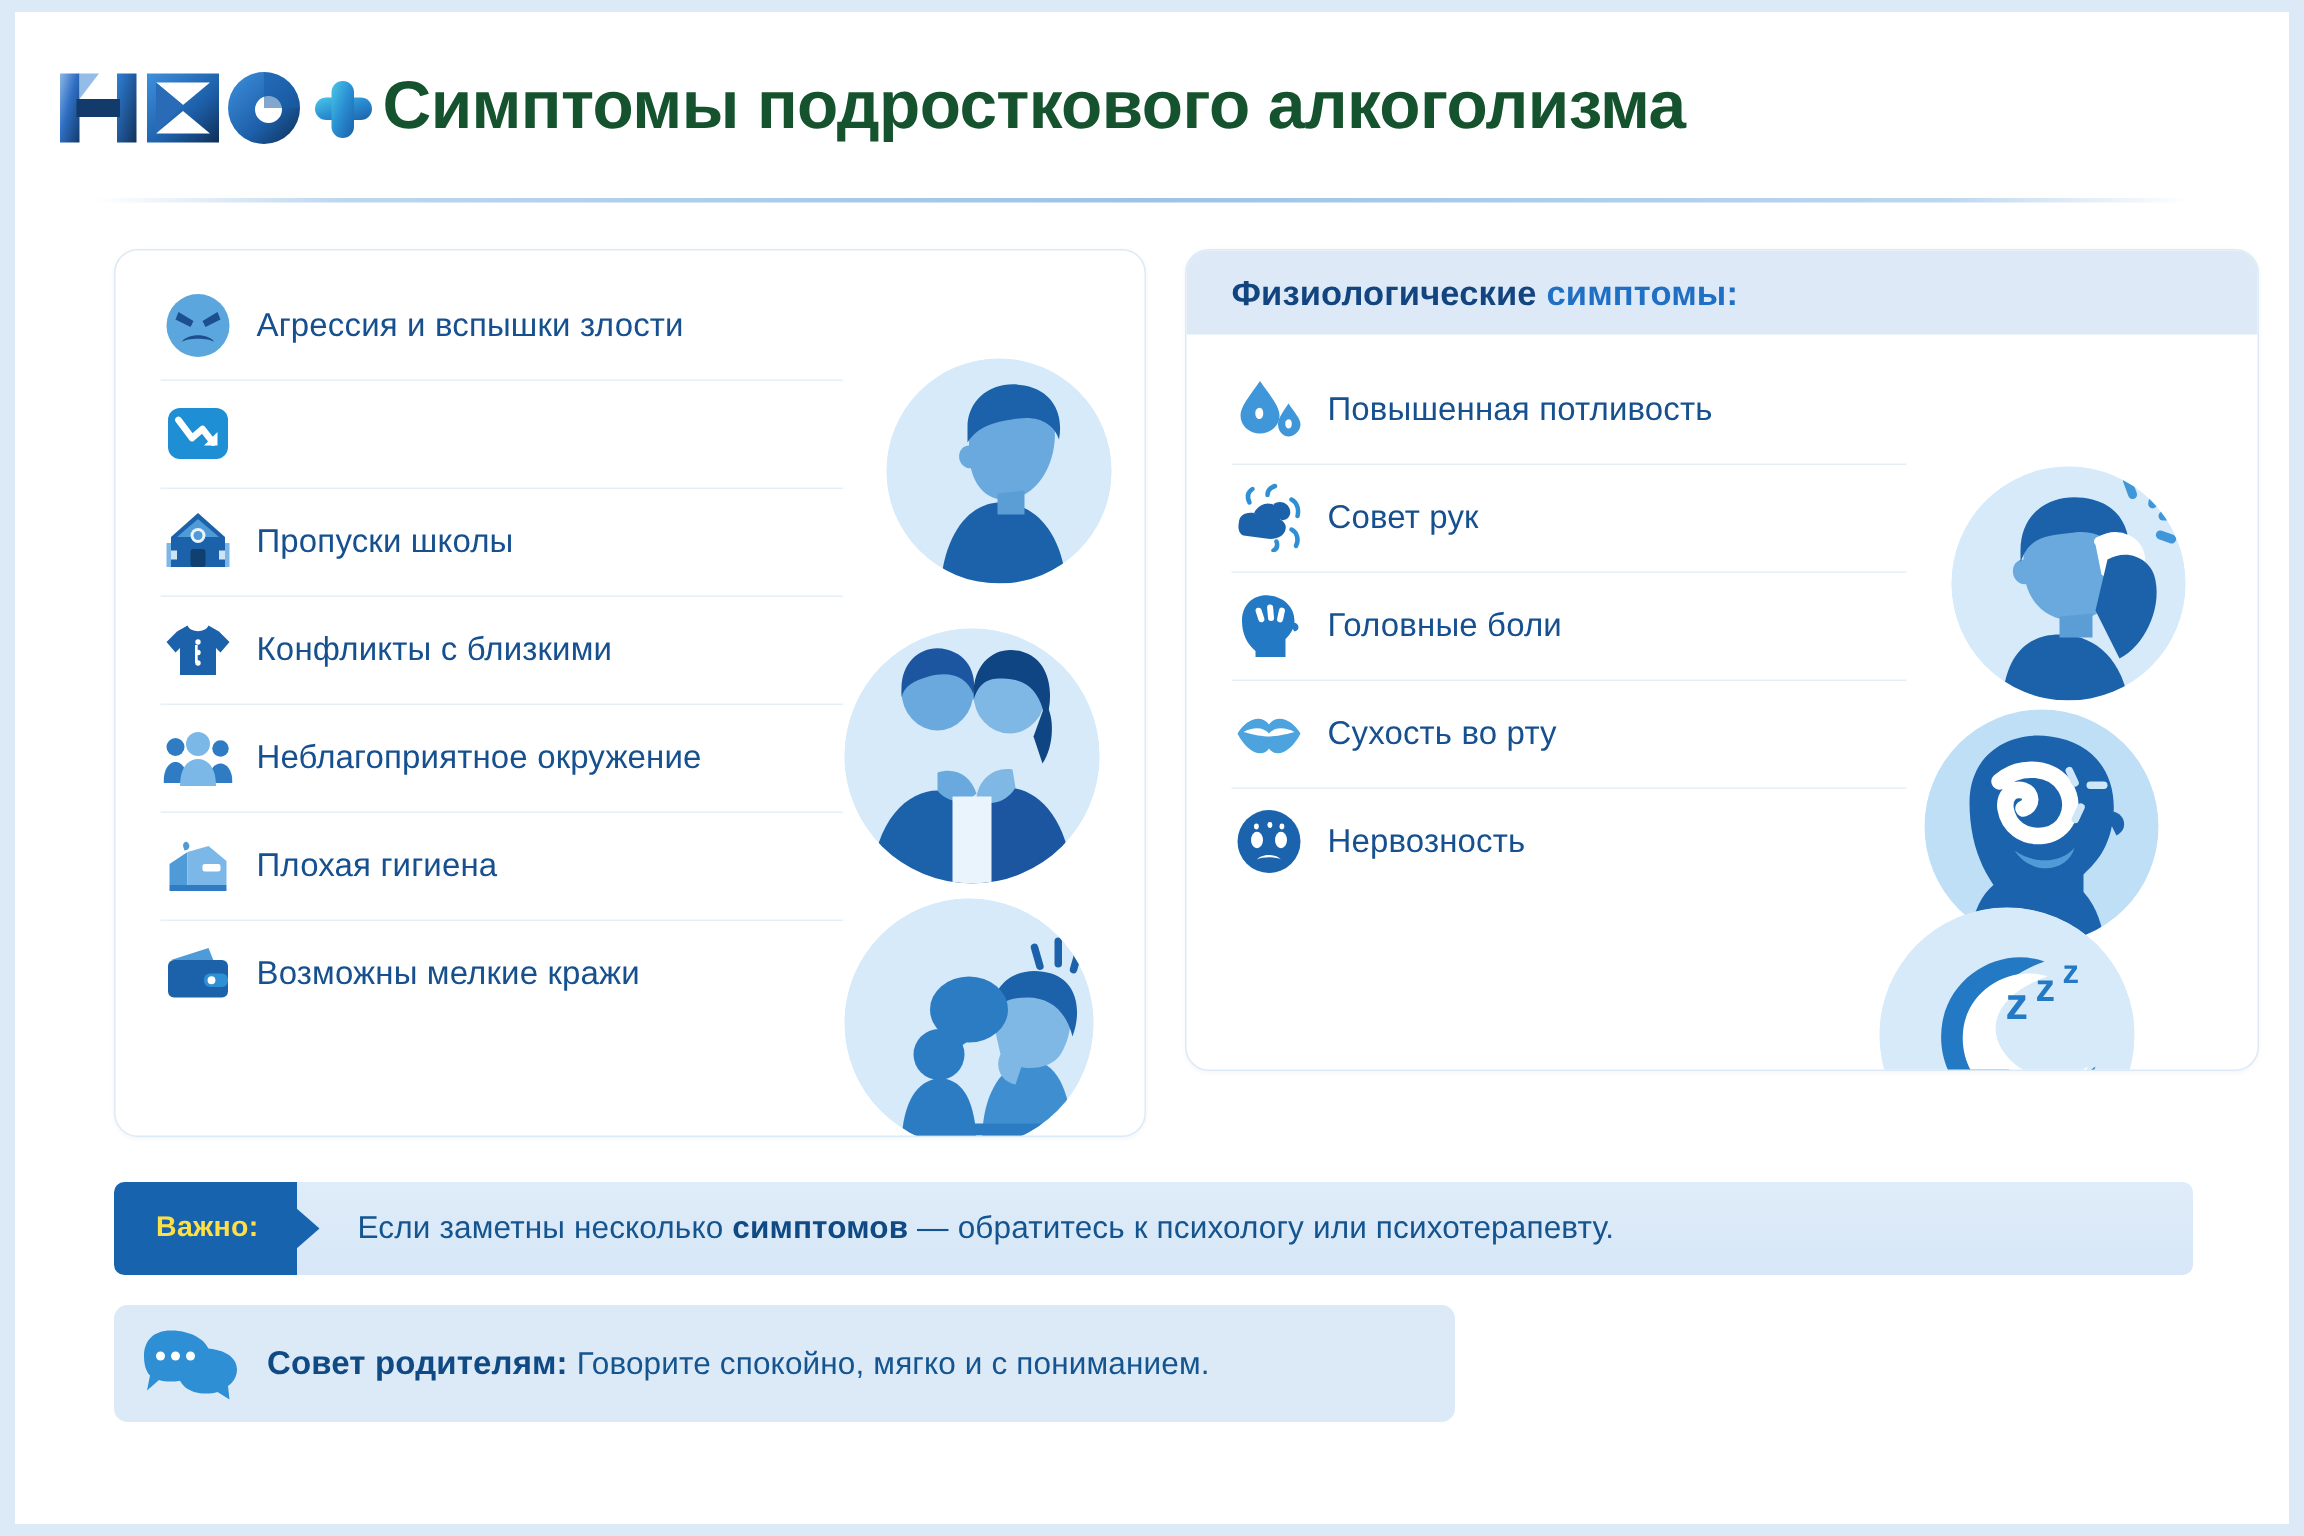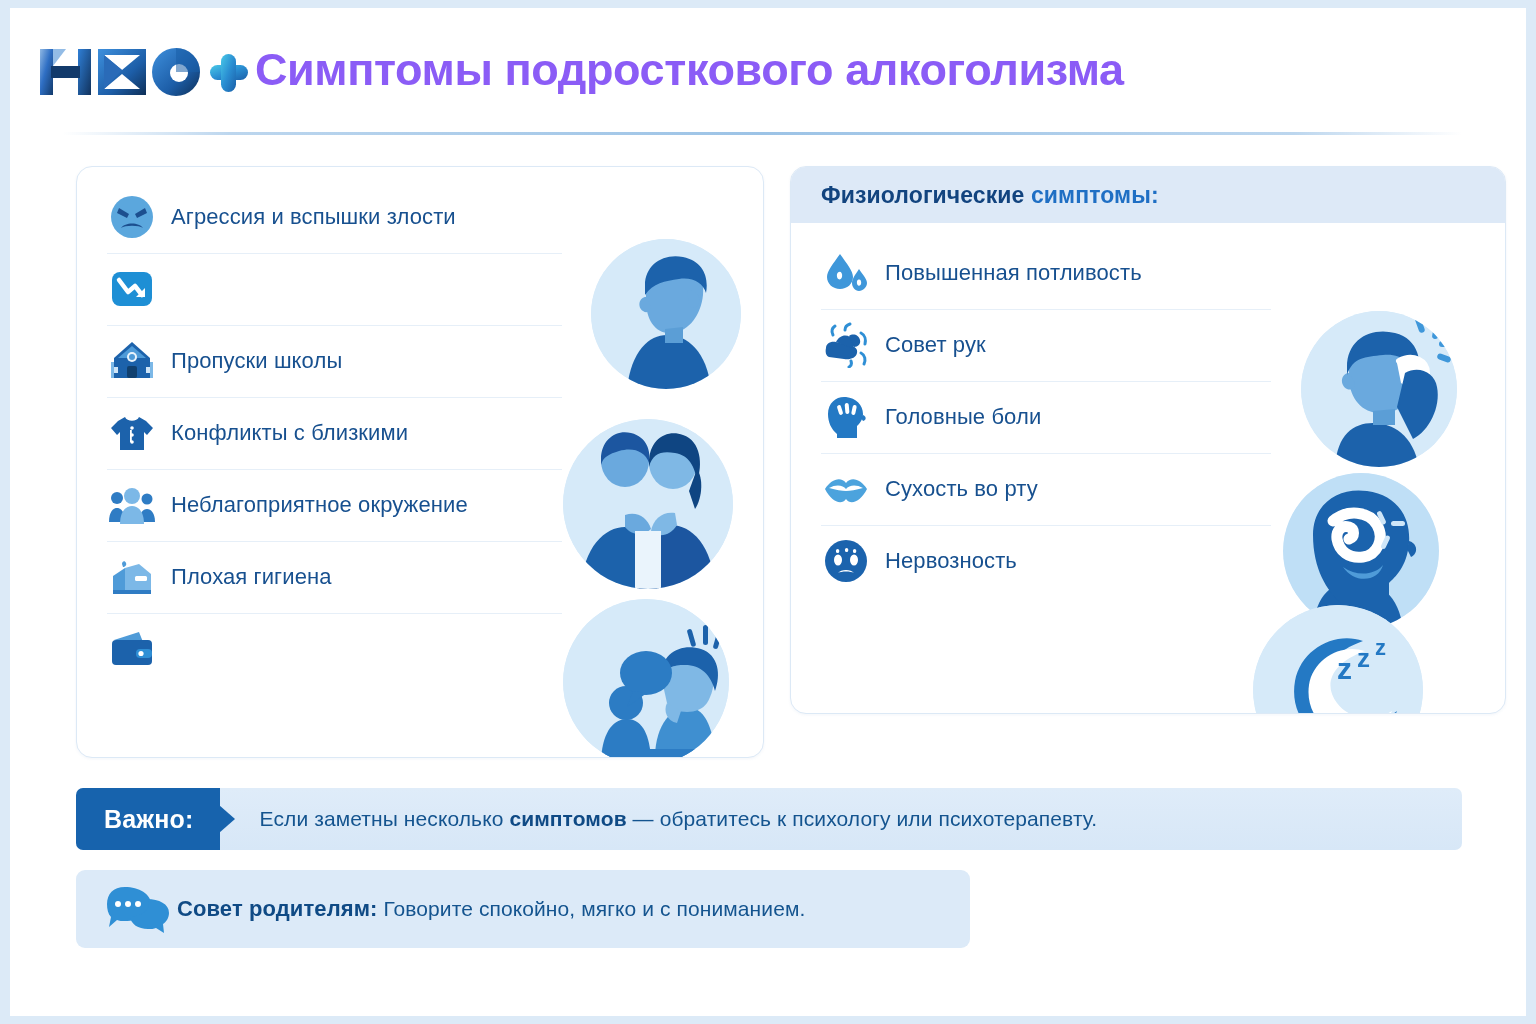--- a/index.html
+++ b/index.html
@@ -45,21 +45,21 @@
   }
   .logo svg { display: block; }
 
   .page-title {
     position: absolute;
     left: 245px;
     top: 36px;
     font-size: 45px;
     font-weight: 700;
     letter-spacing: -0.4px;
-    color: #8b5cf6;
+    color: #14532d;
     white-space: nowrap;
     text-shadow: 0 1px 0 rgba(255,255,255,0.6);
   }
 
   .header-rule {
     position: absolute;
     left: 52px;
     top: 124px;
     width: 1400px;
     height: 3px;
@@ -168,22 +168,22 @@
   .imp-tag {
     position: relative;
     height: 100%;
     background: #1763ad;
     display: flex;
     align-items: center;
     padding: 0 26px 0 28px;
     flex: 0 0 auto;
   }
   .imp-tag-text {
-    color: #ffffff;
-    font-size: 25px;
+    color: #fde047;
+    font-size: 19px;
     font-weight: 700;
     letter-spacing: 0.2px;
   }
   .imp-arrow {
     position: absolute;
     right: -15px; top: 50%;
     transform: translateY(-50%);
     width: 0; height: 0;
     border-top: 14px solid transparent;
     border-bottom: 14px solid transparent;
@@ -199,22 +199,22 @@
 
   
   .banner-advice {
     position: absolute;
     left: 66px; top: 862px;
     width: 894px; height: 78px;
     background: #dceaf8;
     border-radius: 9px;
     display: flex;
     align-items: center;
-    padding-left: 31px;
-    gap: 8px;
+    padding-left: 20px;
+    gap: 20px;
   }
   .advice-icon { flex: 0 0 auto; display: flex; align-items: center; }
   .advice-icon svg { display: block; }
   .advice-text {
     font-size: 21px;
     color: #14548f;
     letter-spacing: 0.1px;
     white-space: nowrap;
   }
   .advice-text b { font-weight: 700; color: #0f4a85; font-size: 22px; }
@@ -416,20 +416,21 @@
 
         <div class="item">
           <span class="item-icon">
             <svg width="46" height="46" viewBox="0 0 46 46">
               <path d="M5 14 L30 6 L34 16 L26 16 Z" fill="#4f9bd8"></path>
               <rect x="3" y="14" width="40" height="25" rx="4" fill="#1c62ab"></rect>
               <rect x="27" y="23" width="16" height="9" rx="4" fill="#2f8fd5"></rect>
               <circle cx="32" cy="27.5" r="2.6" fill="#ffffff"></circle>
             </svg>
           </span>
+          <span class="item-label">Возможны мелкие кражи</span>
         </div>
 
       </div>
     </div>
   </section>
 
   <section class="panel panel-right">
     <div class="panel-head">
       <div class="panel-head-title"><span>Физиологические</span><span class="lite"> симптомы:</span></div>
     </div>

